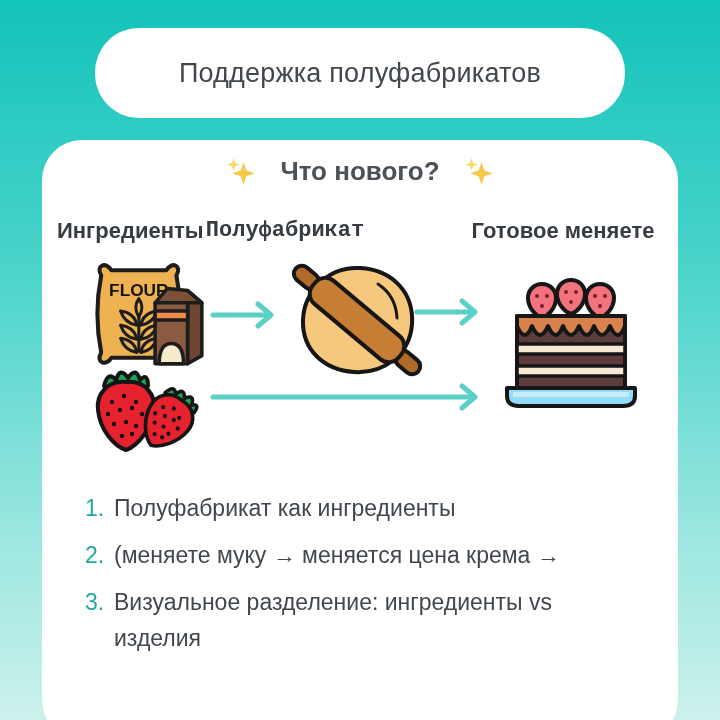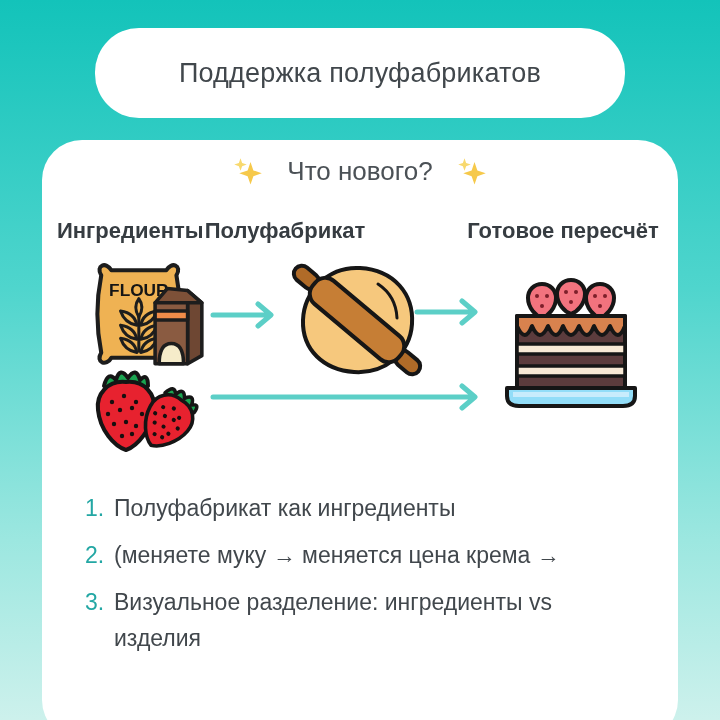--- a/index.html
+++ b/index.html
@@ -20,31 +20,31 @@
   }
 
   .card {
     position:absolute; left:42px; top:140px; width:636px; height:600px;
     background:#ffffff; border-radius:40px;
   }
 
   .card-title {
     position:absolute; top:16px; left:0; right:0;
     display:flex; align-items:center; justify-content:center; gap:24px;
-    font-size:26px; color:#4b5156; font-weight:400;
+    font-size:26px; color:#4b5156; font-weight:700;
   }
   .sparkle { display:inline-flex; width:30px; height:30px; }
   .sparkle svg { width:100%; height:100%; }
 
   .col-h {
     position:absolute; top:78px; font-size:22px; font-weight:700; color:#363c41;
     white-space:nowrap;
   }
   .col-h.h1 { left:15px; }
-  .col-h.h2 { left:243px; transform:translateX(-50%); }
+  .col-h.h2 { left:243px; transform:translateX(-50%);font-family:Liberation Mono, monospace; }
   .col-h.h3 { left:521px; transform:translateX(-50%); }
 
   .icon-abs { position:absolute; line-height:0; }
   .icon-flour   { left:44px;  top:118px; width:126px; height:116px; }
   .icon-straw   { left:40px;  top:218px; width:124px; height:104px; }
   .icon-pin     { left:238px; top:110px; width:154px; height:140px; }
   .icon-cake    { left:454px; top:124px; width:150px; height:156px; }
   .icon-abs svg { width:100%; height:100%; }
 
   .arrow { position:absolute; line-height:0; }
@@ -83,21 +83,21 @@
       <span class="sparkle">
         <svg viewBox="0 0 24 24">
           <path d="M14,4 L16.3,10.7 L23,13 L16.3,15.3 L14,22 L11.7,15.3 L5,13 L11.7,10.7 Z" fill="#f6c94b"></path>
           <path d="M6,1 L7.3,4.7 L11,6 L7.3,7.3 L6,11 L4.7,7.3 L1,6 L4.7,4.7 Z" fill="#f8d96e"></path>
         </svg>
       </span>
     </div>
 
     <div class="col-h h1">Ингредиенты</div>
     <div class="col-h h2">Полуфабрикат</div>
-    <div class="col-h h3">Готовое пересчёт</div>
+    <div class="col-h h3">Готовое меняете</div>
 
     <div class="icon-abs icon-flour">
       <svg viewBox="0 0 124 114">
         <path d="M25,12 C20,3 9,7 15,17 C10,42 10,68 15,93 C9,103 20,107 25,98 L79,98 C84,107 95,103 89,93 C94,68 94,42 89,17 C95,7 84,3 79,12 Z" fill="#efb253" stroke="#1d1d1d" stroke-width="4" stroke-linejoin="round"></path>
         <text x="52" y="37" font-size="17" font-weight="bold" text-anchor="middle" fill="#151515" font-family="Liberation Sans, sans-serif">FLOUR</text>
         <g fill="#efb253" stroke="#1d1d1d" stroke-width="3" stroke-linejoin="round">
           <line x1="52" y1="52" x2="52" y2="93" fill="none"></line>
           <path d="M52,58 Q46,48 52,40 Q58,48 52,58 Z"></path>
           <path d="M50,66 Q38,64 34,52 Q48,54 50,66 Z"></path>
           <path d="M54,66 Q66,64 70,52 Q56,54 54,66 Z"></path>

